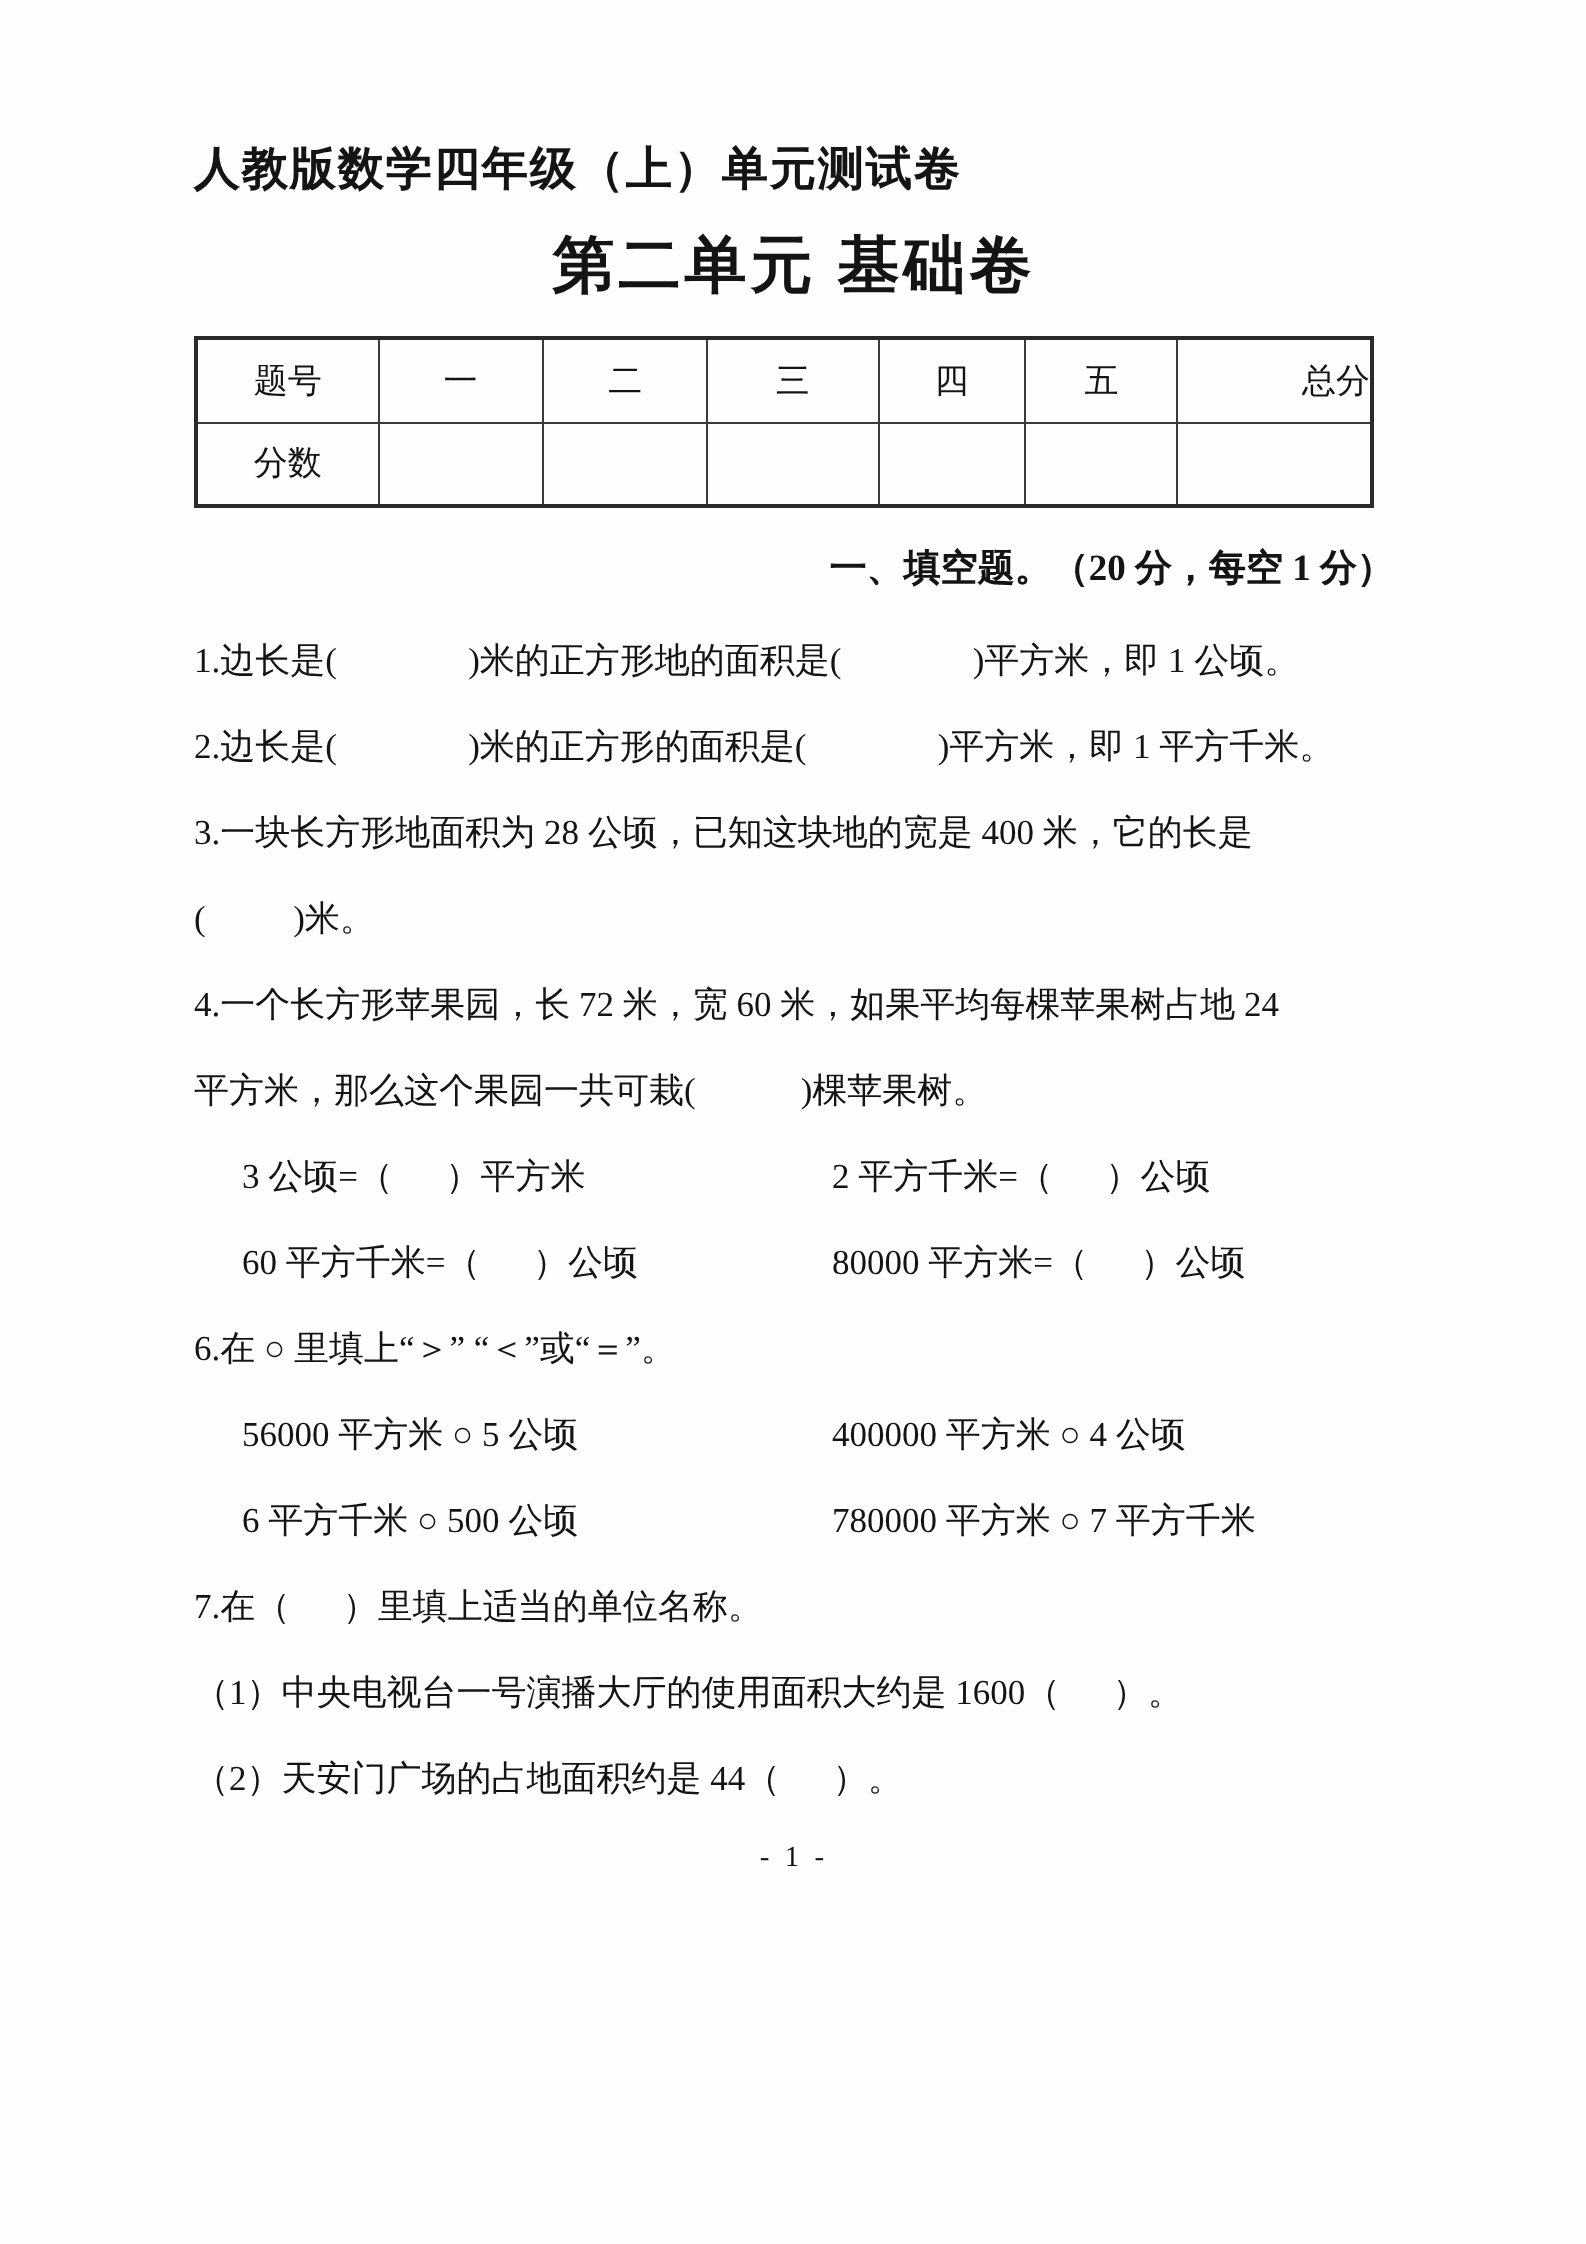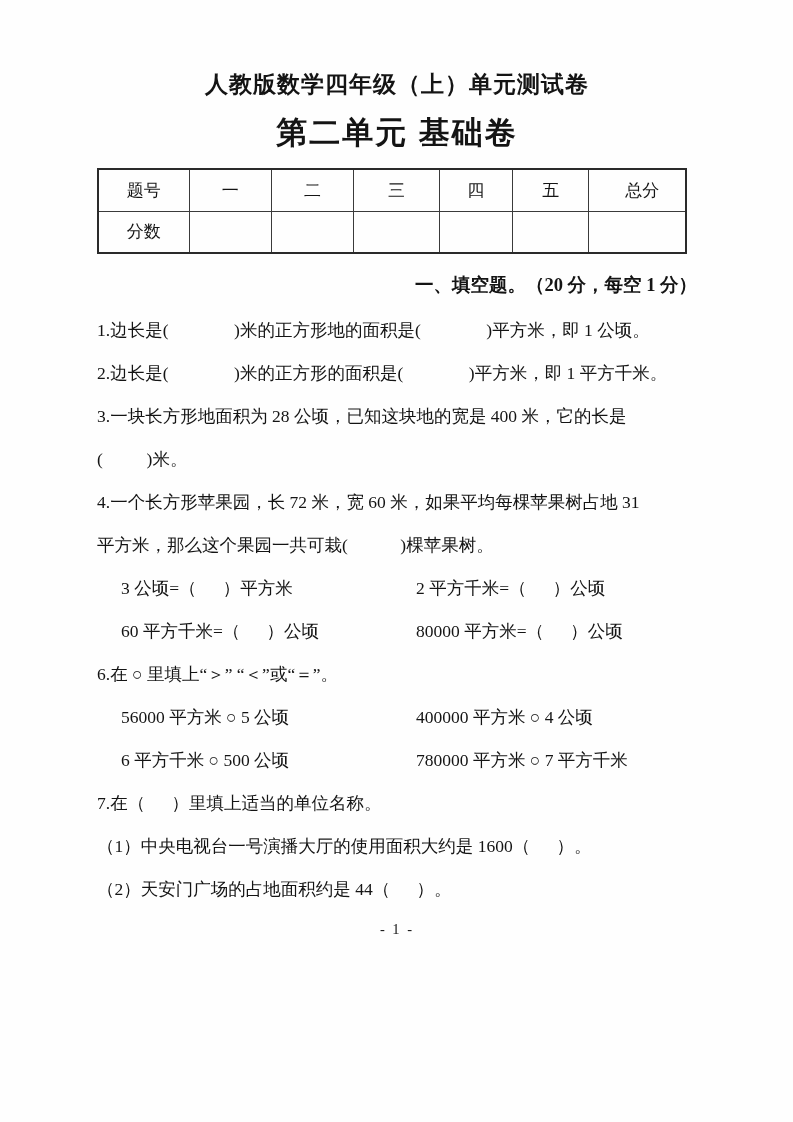--- a/index.html
+++ b/index.html
@@ -16,21 +16,21 @@
     width: 793px;
     height: 1122px;
     background: #fefefe;
     padding-top: 70px;
   }
   .content {
     width: 600px;
     margin: 0 auto 0 97px;
   }
   .doc-title {
-    text-align: center;
+    text-align: left;
     font-size: 23px;
     font-weight: bold;
     letter-spacing: 1px;
     line-height: 1.3;
   }
   .doc-subtitle {
     text-align: center;
     font-family: "Liberation Sans", "DejaVu Sans", sans-serif;
     font-size: 31px;
     font-weight: bold;
@@ -47,21 +47,21 @@
   }
   table.score-table td {
     border: 1px solid #3a3a3a;
     height: 42px;
     text-align: center;
     vertical-align: middle;
     white-space: pre-wrap;
     margin-top: 24px;
   }
   table.score-table { border: 2px solid #2a2a2a; }
-  table.score-table td.total-col { text-align: center; padding-left: 10px; }
+  table.score-table td.total-col { text-align: right; padding-left: 10px; }
   .section-heading {
     font-weight: bold;
     font-size: 18.5px;
     margin-top: 20px;
     line-height: 1.2;
     white-space: pre-wrap;
     text-align: right;
   }
   .doc-body {
     margin-top: 13px;
@@ -122,21 +122,21 @@
       </tbody>
     </table>
 
     <div class="section-heading" data-bind="section1.heading">一、填空题。（20 分，每空 1 分）</div>
 
     <div class="doc-body">
       <div class="line" data-bind="lines.q1">1.边长是(               )米的正方形地的面积是(               )平方米，即 1 公顷。</div>
       <div class="line" data-bind="lines.q2">2.边长是(               )米的正方形的面积是(               )平方米，即 1 平方千米。</div>
       <div class="line" data-bind="lines.q3a">3.一块长方形地面积为 28 公顷，已知这块地的宽是 400 米，它的长是</div>
       <div class="line" data-bind="lines.q3b">(          )米。</div>
-      <div class="line" data-bind="lines.q4a">4.一个长方形苹果园，长 72 米，宽 60 米，如果平均每棵苹果树占地 31</div>
+      <div class="line" data-bind="lines.q4a">4.一个长方形苹果园，长 72 米，宽 60 米，如果平均每棵苹果树占地 24</div>
       <div class="line" data-bind="lines.q4b">平方米，那么这个果园一共可栽(            )棵苹果树。</div>
       <div class="line cols">
         <span class="col1" data-bind="lines.q5r1a">3 公顷=（      ）平方米</span>
         <span data-bind="lines.q5r1b">2 平方千米=（      ）公顷</span>
       </div>
       <div class="line cols">
         <span class="col1" data-bind="lines.q5r2a">60 平方千米=（      ）公顷</span>
         <span data-bind="lines.q5r2b">80000 平方米=（      ）公顷</span>
       </div>
       <div class="line" data-bind="lines.q6">6.在 ○ 里填上“＞” “＜”或“＝”。</div>

